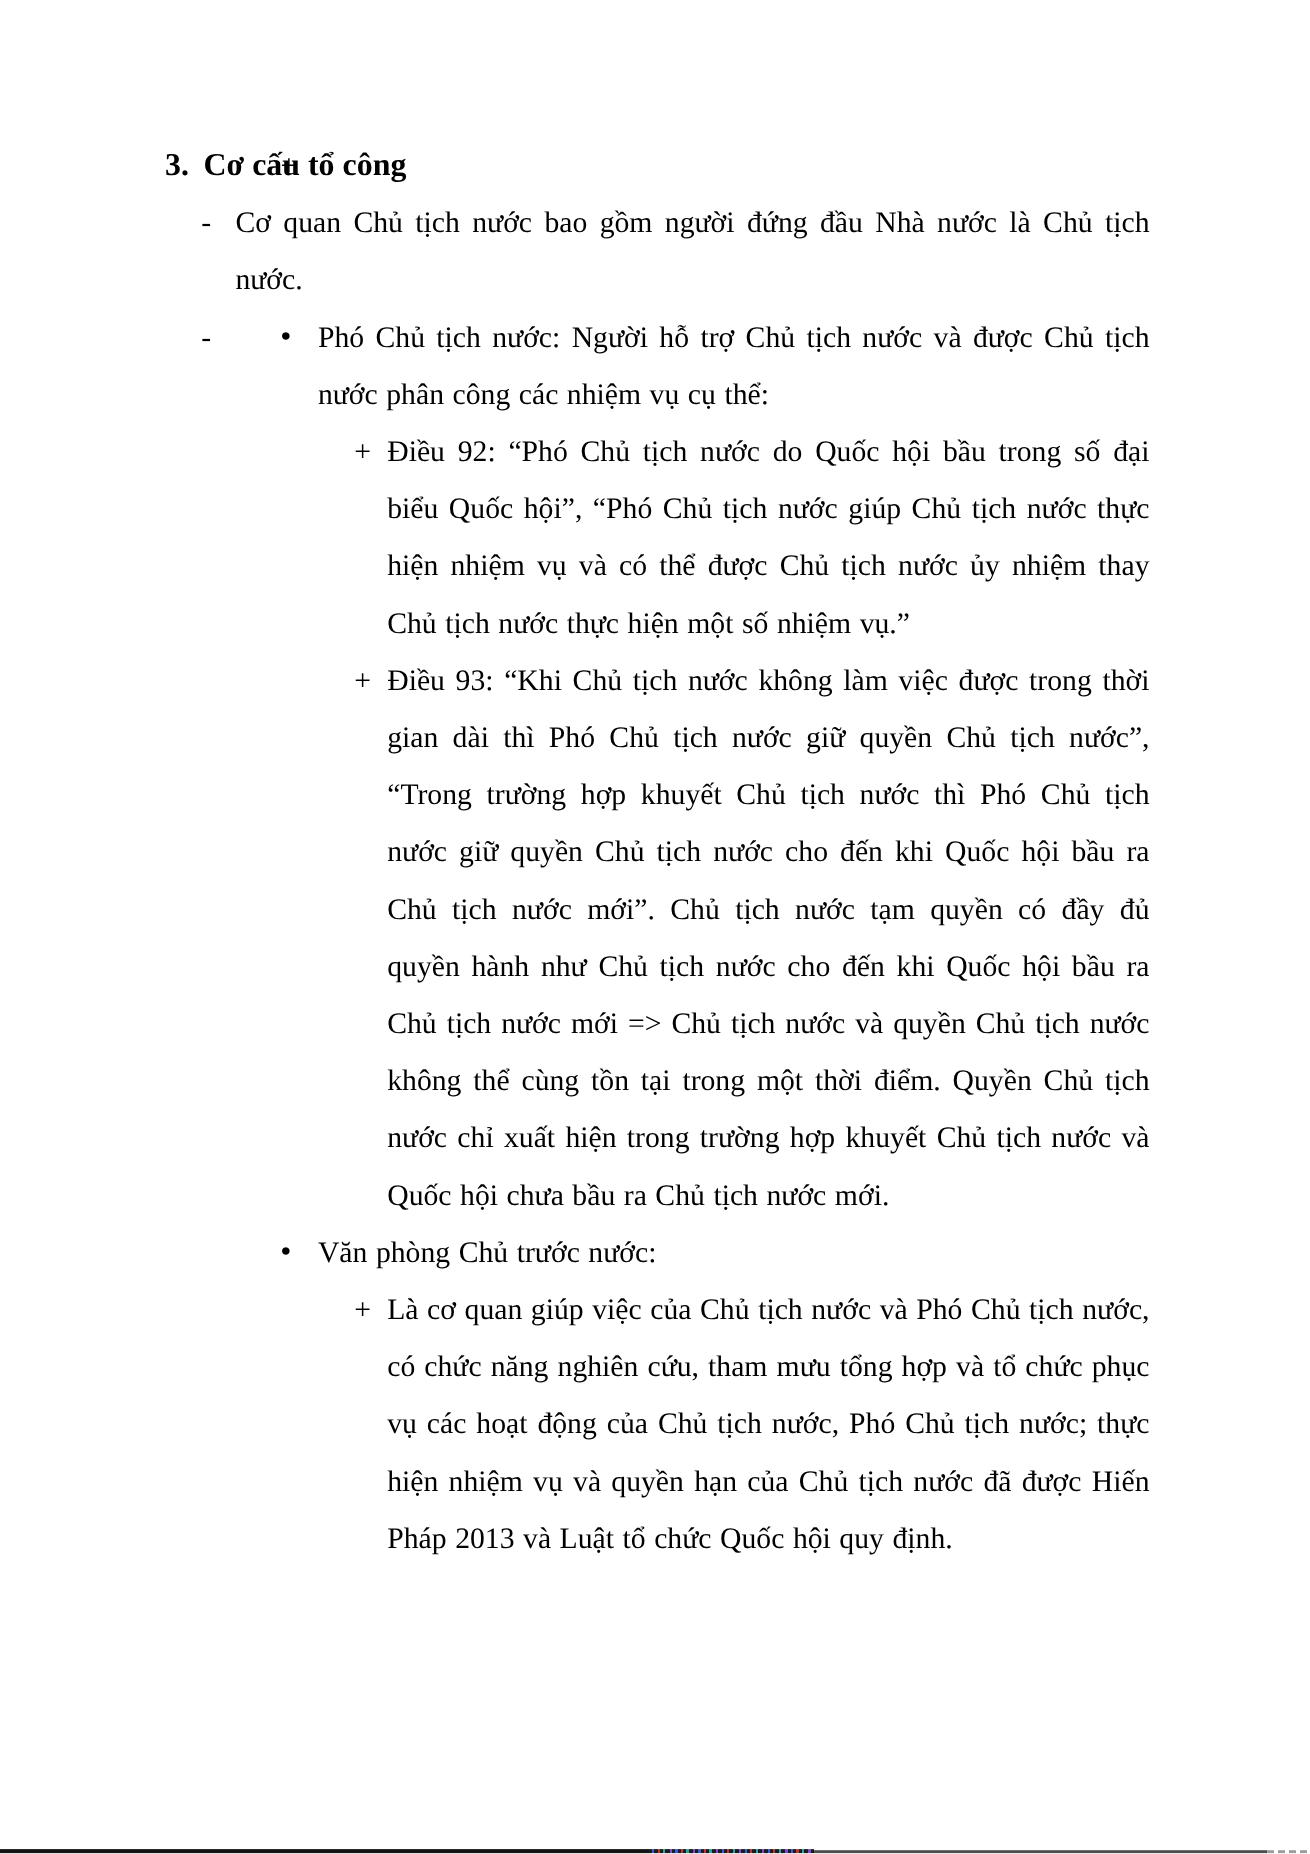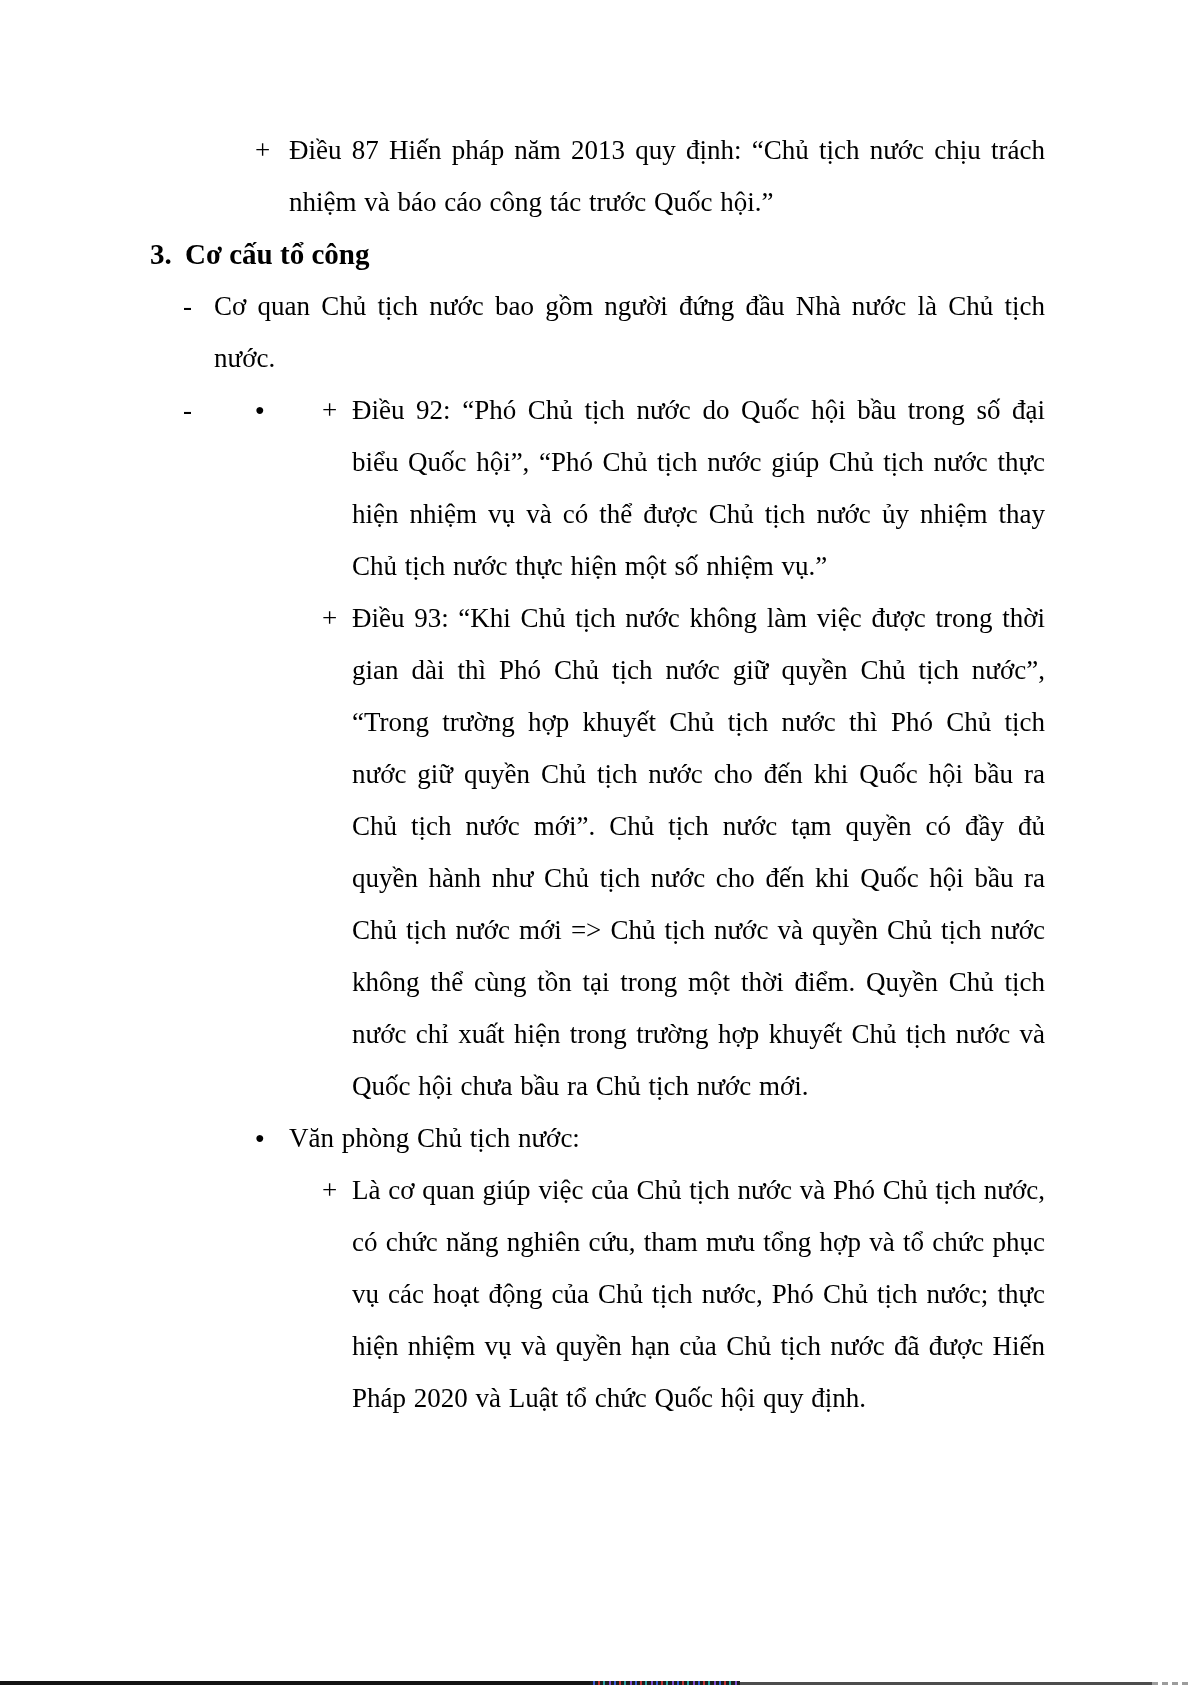--- a/index.html
+++ b/index.html
@@ -80,59 +80,59 @@
   }
 </style>
 </head>
 <body>
 
 <div class="page">
   <div class="content">
 
     <div class="item lvl-bullet">
       <span class="marker">+</span>
-      <span>Điều 87 Hiến pháp năm 2013 quy định: “Chủ tịch nước chịu trách nhiệm và báo cáo công tác trước Quốc hội.”</span>
     </div>
 
     <div class="heading">
       <span class="num">3.</span>
       <span>Cơ cấu tổ công</span>
     </div>
 
     <div class="item lvl-dash">
       <span class="marker">-</span>
       <span>Cơ quan Chủ tịch nước bao gồm người đứng đầu Nhà nước là Chủ tịch nước.</span>
     </div>
 
     <div class="item lvl-dash">
       <span class="marker">-</span>
     </div>
 
     <div class="item lvl-bullet">
       <span class="marker disc">●</span>
+      <span>Phó Chủ tịch nước: Người hỗ trợ Chủ tịch nước và được Chủ tịch nước phân công các nhiệm vụ cụ thể:</span>
     </div>
 
     <div class="item lvl-plus">
       <span class="marker">+</span>
       <span>Điều 92: “Phó Chủ tịch nước do Quốc hội bầu trong số đại biểu Quốc hội”, “Phó Chủ tịch nước giúp Chủ tịch nước thực hiện nhiệm vụ và có thể được Chủ tịch nước ủy nhiệm thay Chủ tịch nước thực hiện một số nhiệm vụ.”</span>
     </div>
 
     <div class="item lvl-plus">
       <span class="marker">+</span>
       <span>Điều 93: “Khi Chủ tịch nước không làm việc được trong thời gian dài thì Phó Chủ tịch nước giữ quyền Chủ tịch nước”, “Trong trường hợp khuyết Chủ tịch nước thì Phó Chủ tịch nước giữ quyền Chủ tịch nước cho đến khi Quốc hội bầu ra Chủ tịch nước mới”. Chủ tịch nước tạm quyền có đầy đủ quyền hành như Chủ tịch nước cho đến khi Quốc hội bầu ra Chủ tịch nước mới =&gt; Chủ tịch nước và quyền Chủ tịch nước không thể cùng tồn tại trong một thời điểm. Quyền Chủ tịch nước chỉ xuất hiện trong trường hợp khuyết Chủ tịch nước và Quốc hội chưa bầu ra Chủ tịch nước mới.</span>
     </div>
 
     <div class="item lvl-bullet">
       <span class="marker disc">●</span>
-      <span>Văn phòng Chủ tịch nước:</span>
+      <span>Văn phòng Chủ trước nước:</span>
     </div>
 
     <div class="item lvl-plus">
       <span class="marker">+</span>
-      <span>Là cơ quan giúp việc của Chủ tịch nước và Phó Chủ tịch nước, có chức năng nghiên cứu, tham mưu tổng hợp và tổ chức phục vụ các hoạt động của Chủ tịch nước, Phó Chủ tịch nước; thực hiện nhiệm vụ và quyền hạn của Chủ tịch nước đã được Hiến Pháp 2020 và Luật tổ chức Quốc hội quy định.</span>
+      <span>Là cơ quan giúp việc của Chủ tịch nước và Phó Chủ tịch nước, có chức năng nghiên cứu, tham mưu tổng hợp và tổ chức phục vụ các hoạt động của Chủ tịch nước, Phó Chủ tịch nước; thực hiện nhiệm vụ và quyền hạn của Chủ tịch nước đã được Hiến Pháp 2013 và Luật tổ chức Quốc hội quy định.</span>
     </div>
 
   </div>
 
   <div class="bottom-bar">
     <div class="seg seg-a"></div>
     <div class="seg seg-b"></div>
     <div class="seg seg-c"></div>
     <div class="seg seg-d"></div>
   </div>

